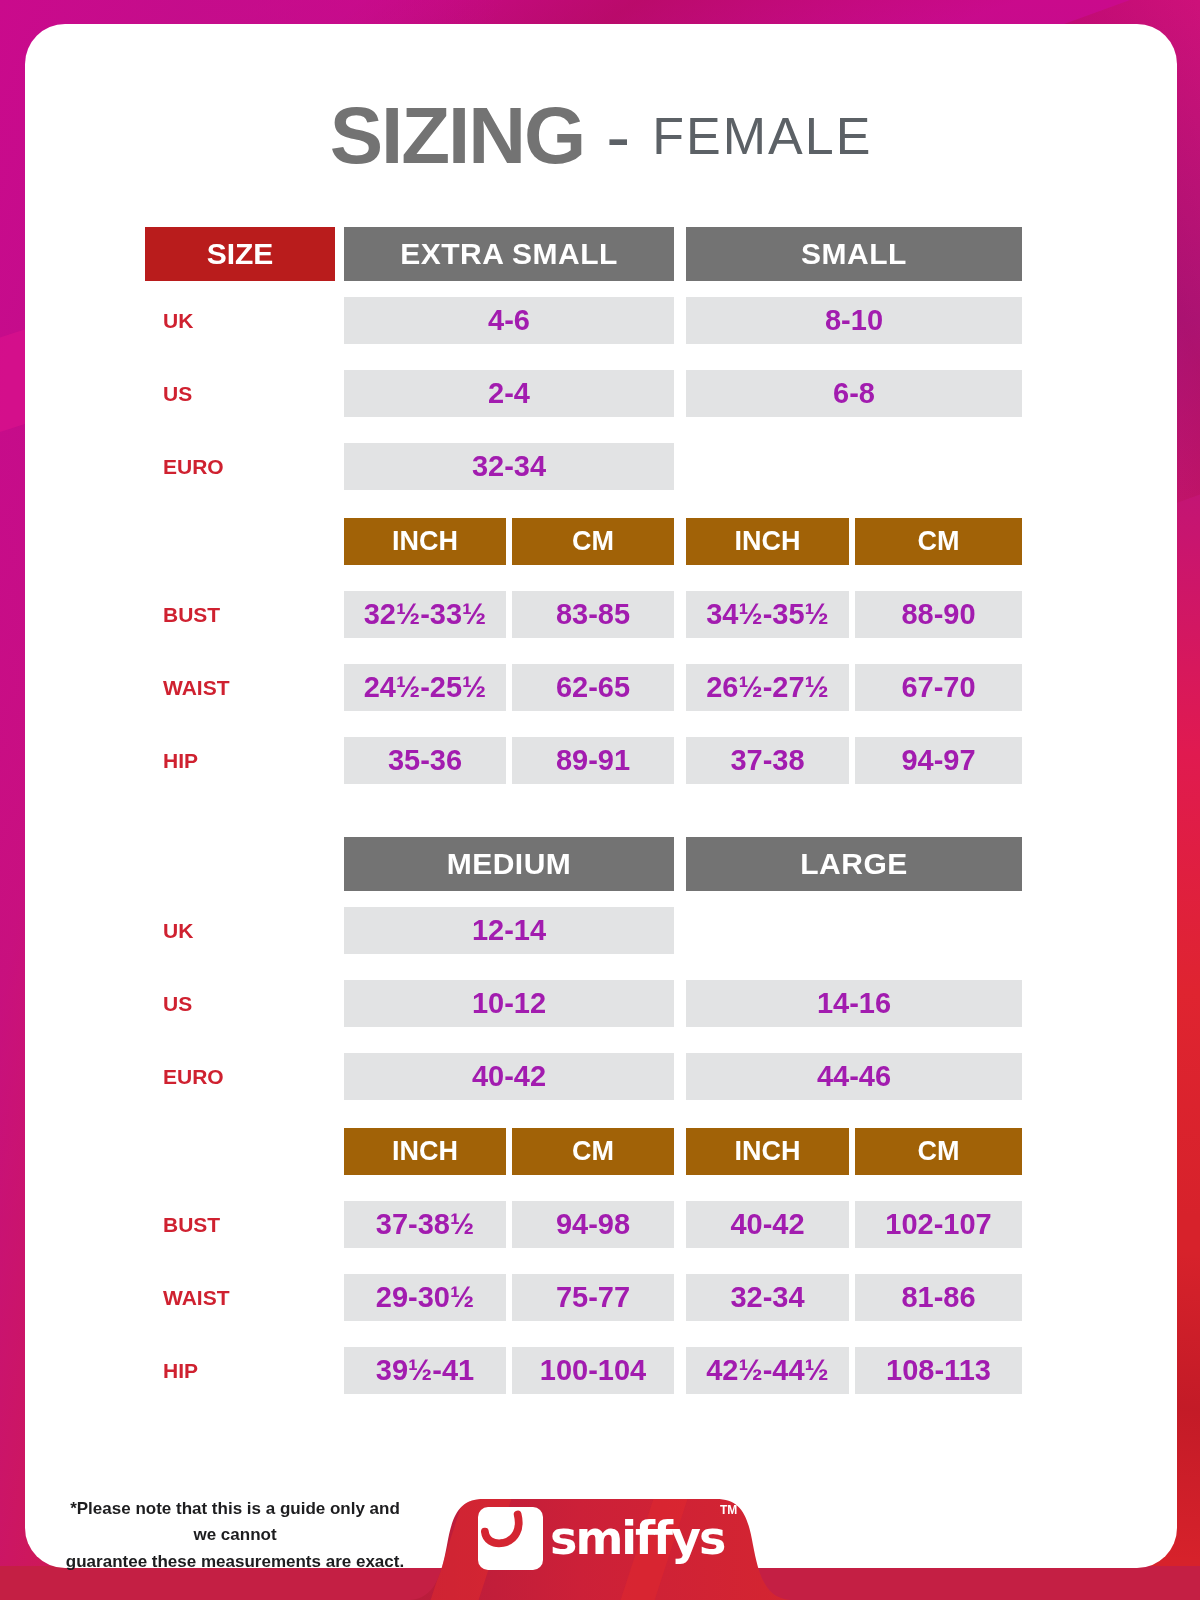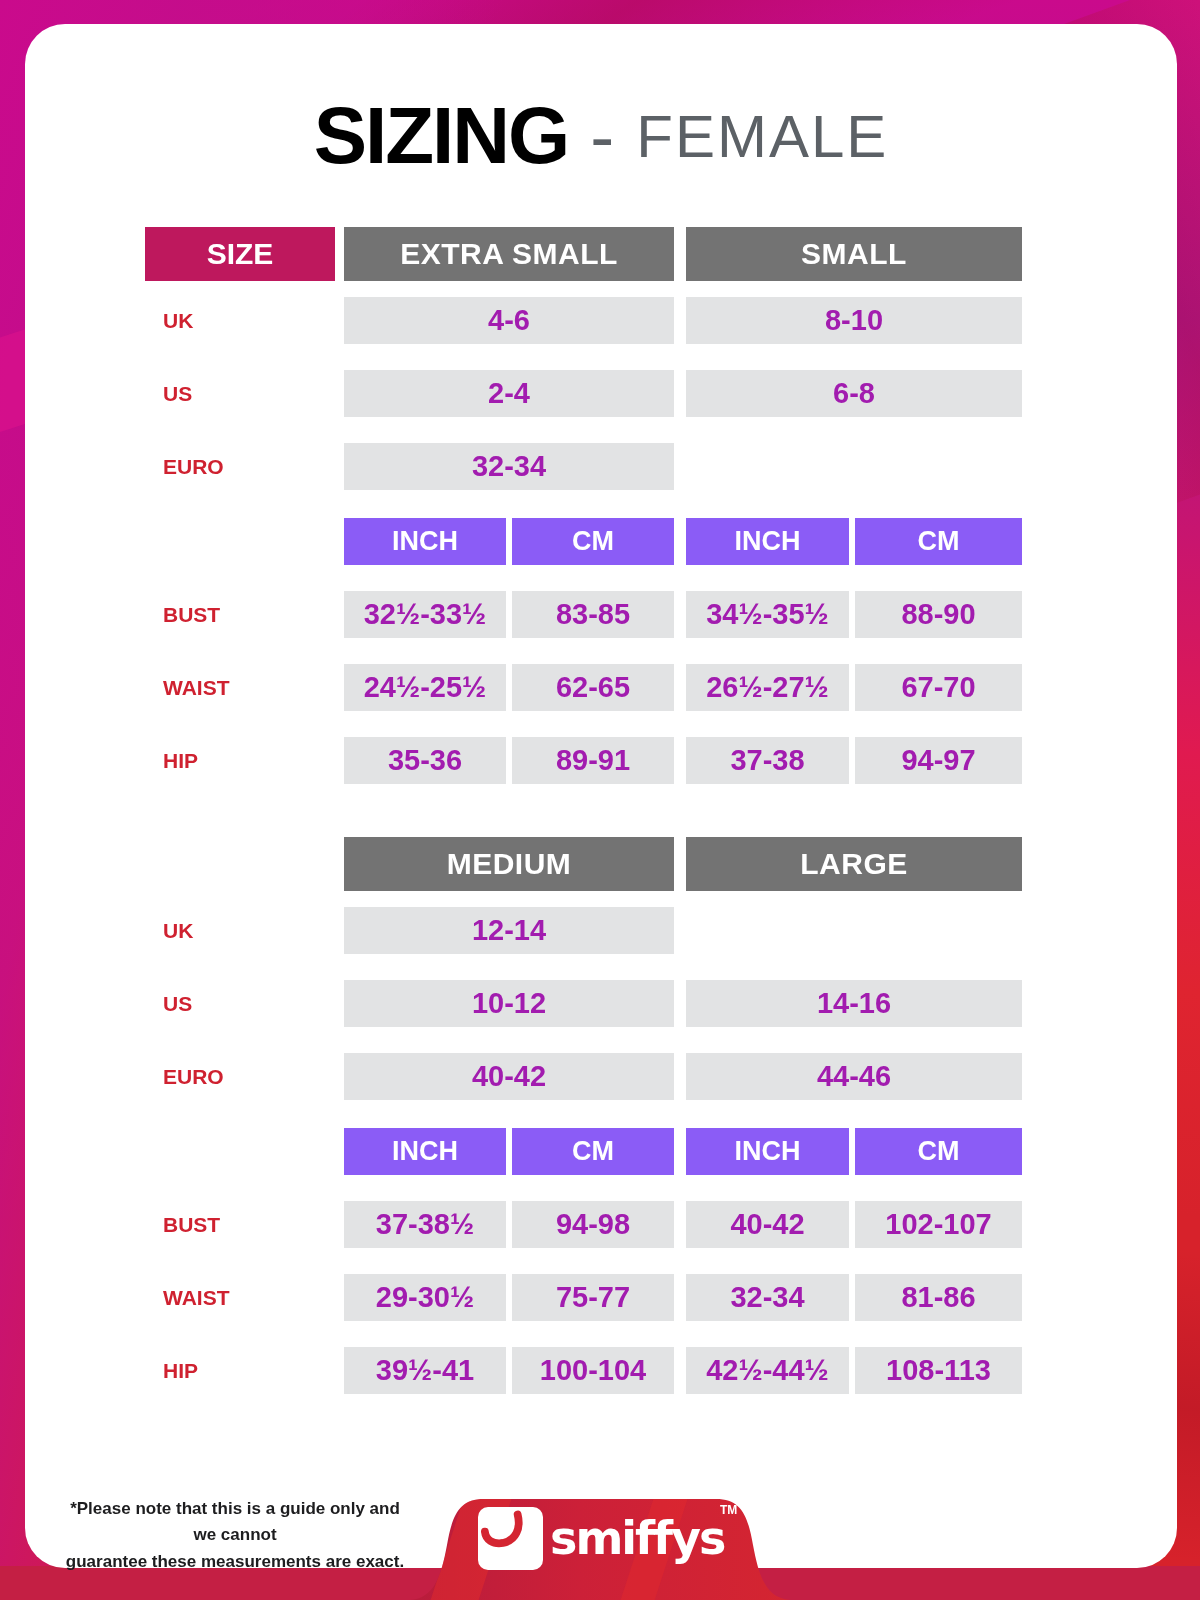--- a/index.html
+++ b/index.html
@@ -29,39 +29,39 @@
   
   .card{
     position:absolute;left:25px;top:24px;width:1152px;height:1544px;
     background:#ffffff;border-radius:40px;
   }
   
   .title-row{
     position:absolute;left:0;top:62px;width:1152px;height:100px;
     display:flex;align-items:center;justify-content:center;gap:22px;
   }
-  .title-primary{font-size:80px;font-weight:800;letter-spacing:-2px;color:#000000;}
+  .title-primary{font-size:80px;font-weight:800;letter-spacing:-2px;color:#737373;}
   .title-sep{font-size:72px;font-weight:400;color:#5c6166;}
-  .title-secondary{font-size:60px;font-weight:400;letter-spacing:2px;color:#5c6166;}
+  .title-secondary{font-size:52px;font-weight:400;letter-spacing:2px;color:#5c6166;}
   
   .table-section{position:absolute;left:120px;width:880px;}
   .t-row{display:flex;align-items:stretch;}
   .cell{box-sizing:border-box;text-align:center;}
   .c-label{width:190px;}
   .c-g1{width:330px;margin-left:9px;}
   .c-g2{width:336px;margin-left:12px;}
   .c-i1{width:162px;margin-left:9px;}
   .c-c1{width:162px;margin-left:6px;}
   .c-i2{width:163px;margin-left:12px;}
   .c-c2{width:167px;margin-left:6px;}
   .hdr{background:#737373;color:#ffffff;font-weight:700;font-size:30px;line-height:54px;height:54px;letter-spacing:.5px;}
-  .unit{background:#8b5cf6;color:#ffffff;font-weight:700;font-size:27px;line-height:47px;height:47px;}
+  .unit{background:#a16207;color:#ffffff;font-weight:700;font-size:27px;line-height:47px;height:47px;}
   .val{background:#e2e3e4;color:#a21caf;font-weight:700;font-size:29px;line-height:47px;height:47px;}
   .rowlab{color:#cf2130;font-weight:700;font-size:21px;line-height:47px;height:47px;text-align:left;padding-left:18px;}
-  .rowlab.hdr-size{background:#be185d;color:#ffffff;text-align:center;padding-left:0;font-size:30px;line-height:54px;height:54px;}
+  .rowlab.hdr-size{background:#b91c1c;color:#ffffff;text-align:center;padding-left:0;font-size:30px;line-height:54px;height:54px;}
   .spacer-label{background:transparent;}
   .mb16{margin-bottom:16px;} .mb26{margin-bottom:26px;} .mb28{margin-bottom:28px;}
   
   .disclaimer{
     position:absolute;left:35px;top:1472px;width:350px;text-align:center;
     font-size:17px;font-weight:700;color:#1d1d1f;line-height:1.55;
   }
   .logo-tab{position:absolute;left:408px;top:1485px;width:384px;height:115px;}
   .logo-tab svg{position:absolute;left:0;top:0;}
   .logo-square{

